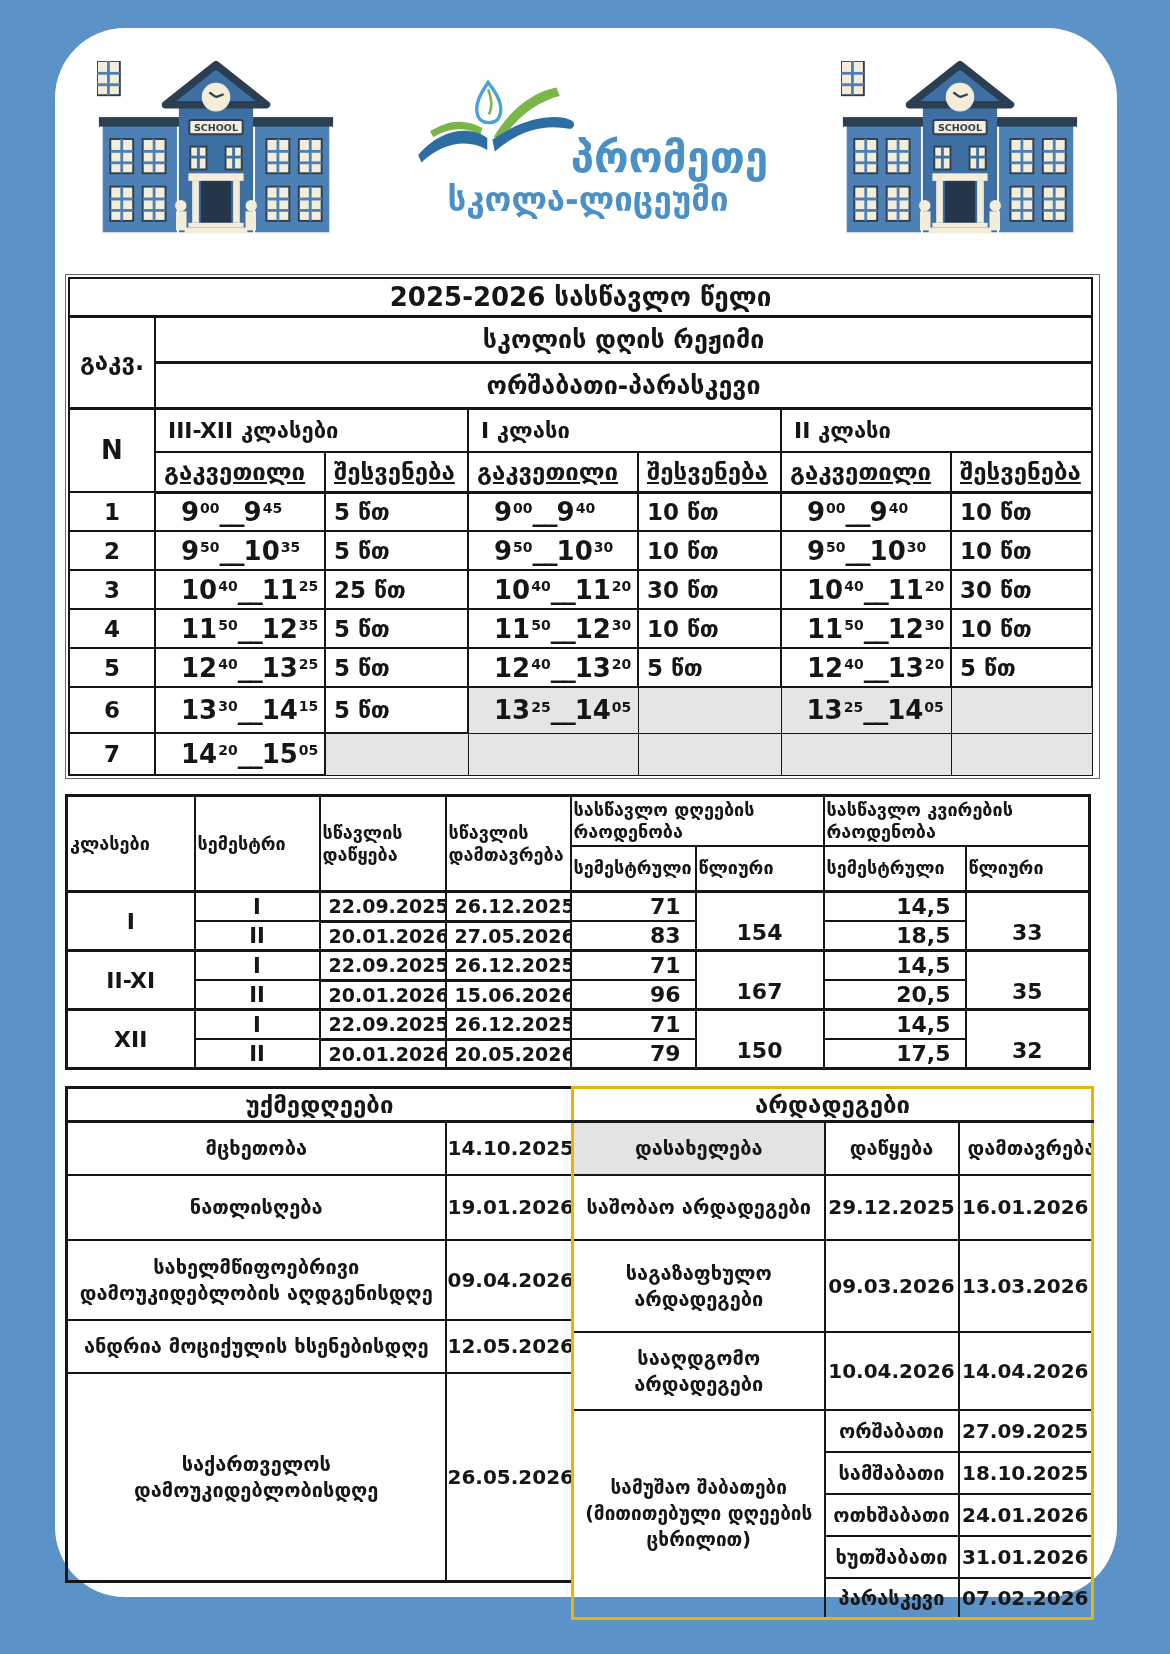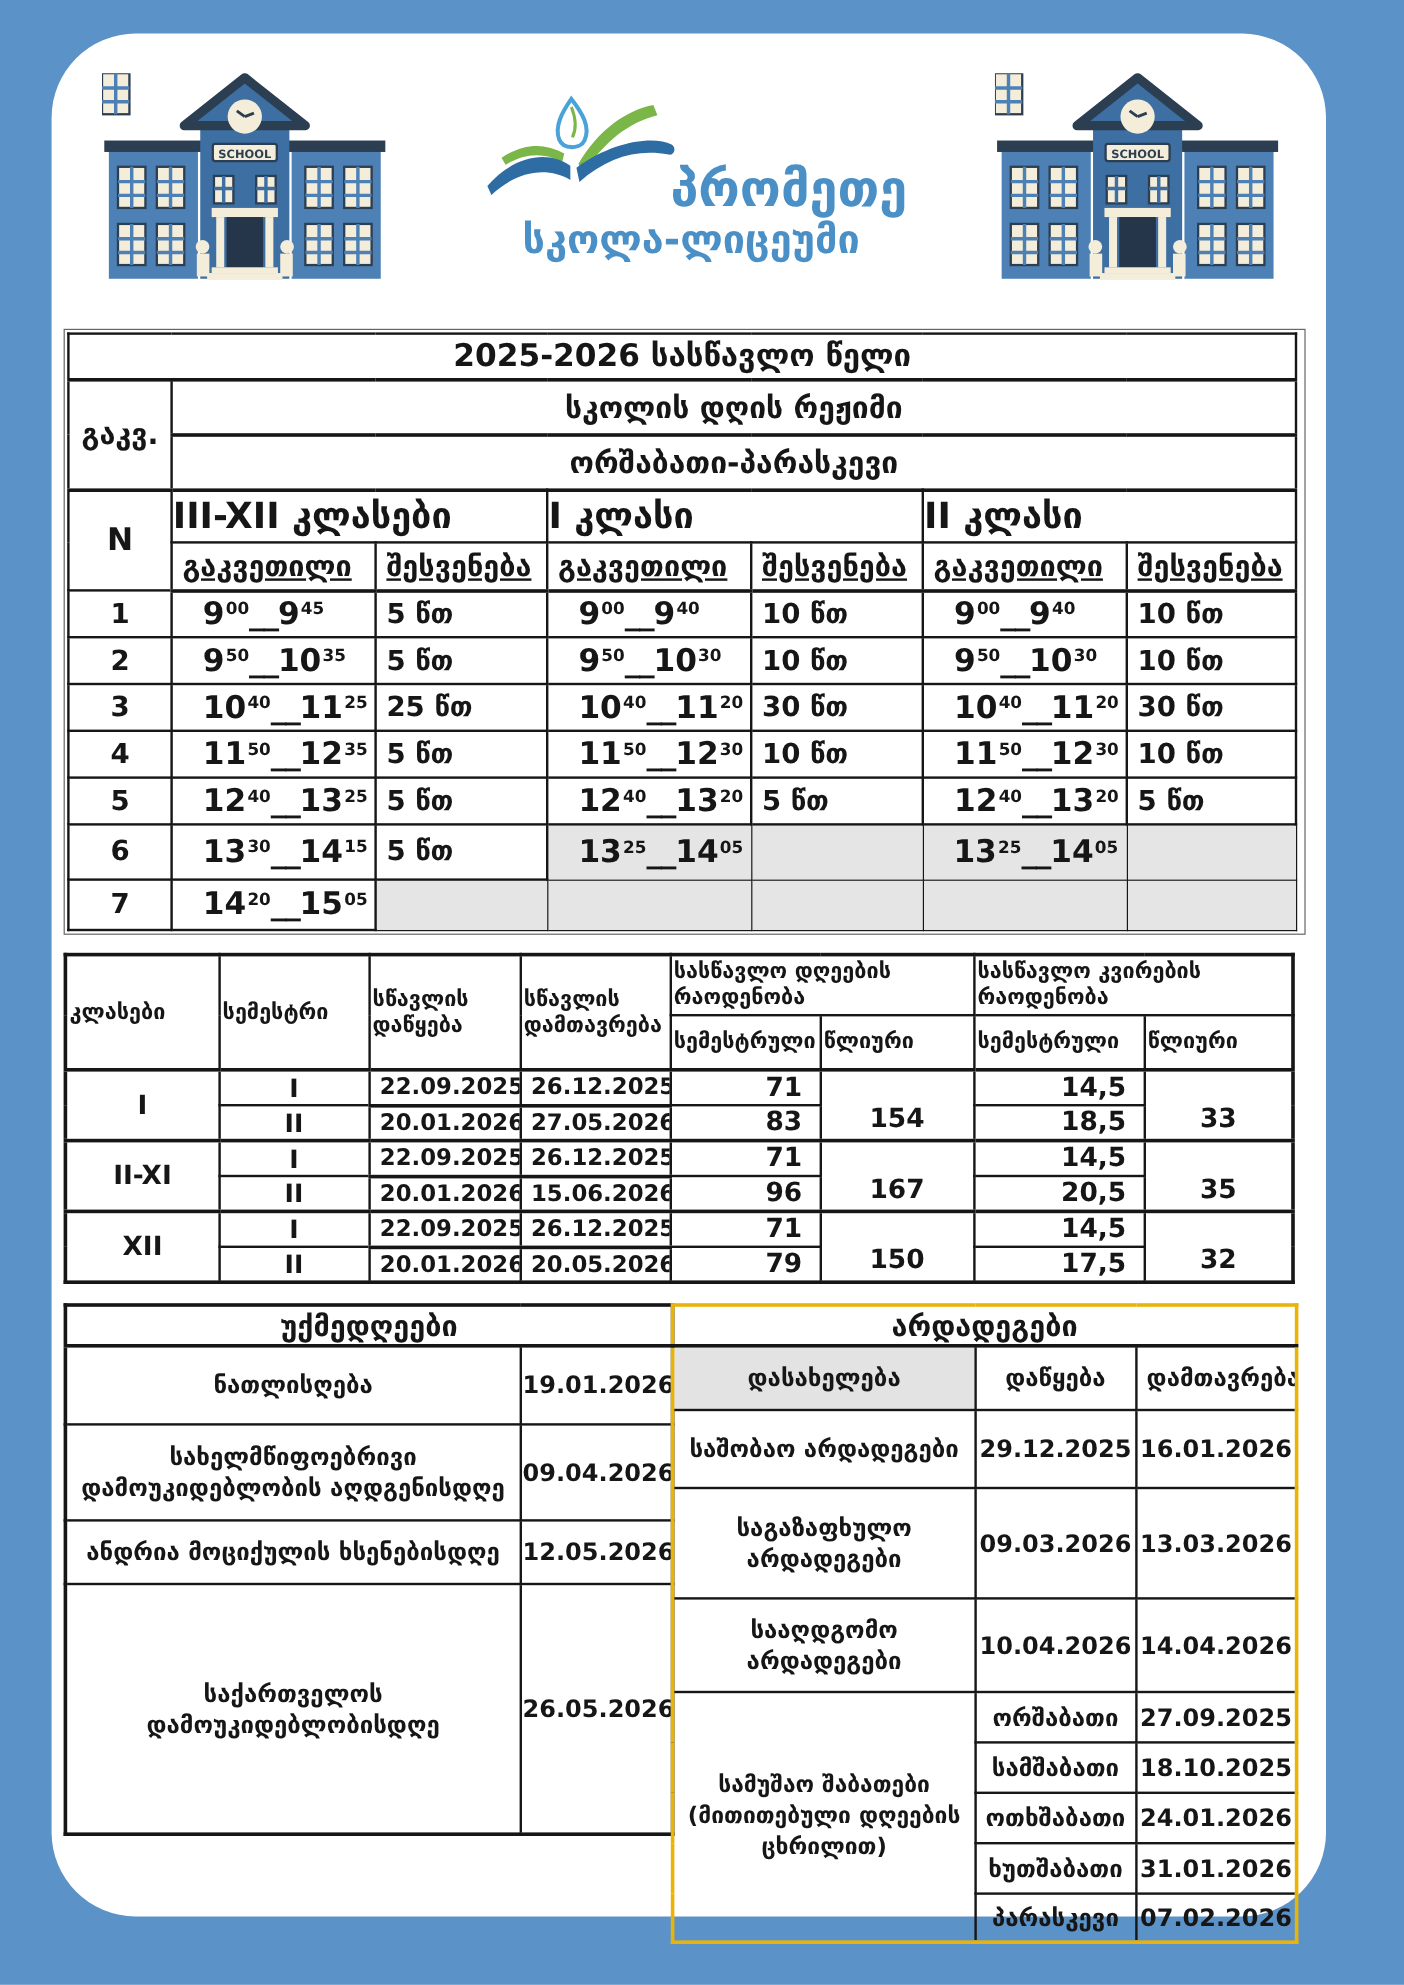--- a/index.html
+++ b/index.html
@@ -5,21 +5,21 @@
   html,body{margin:0;padding:0;}
   body{
     width:1170px;height:1654px;
     background:#5b92c8;
     font-family:"DejaVu Sans","Liberation Sans",sans-serif;
     color:#161616;
     position:relative;
     overflow:hidden;
   }
   .card{
-    position:absolute;left:43px;top:28px;
+    position:absolute;left:55px;top:28px;
     width:1062px;height:1569px;
     background:#ffffff;border-radius:70px;
   }
   
   .header{
     display:flex;justify-content:space-between;align-items:flex-start;
     padding:32px 38px 0 42px;height:200px;box-sizing:border-box;
   }
   .school-svg{width:238px;height:178px;flex:0 0 auto;}
   .logo{width:360px;margin-top:8px;text-align:center;}
@@ -39,21 +39,21 @@
   }
   .t1{width:1023px;}
   .t1 td,.t1 th{border:2.5px solid #161616;}
   .t1 .title{
     font-size:26px;font-weight:bold;text-align:center;height:38px;
     border-bottom:3.5px solid #161616;
   }
   .t1 .mid{font-size:25px;font-weight:bold;text-align:center;}
   .t1 .corner{font-size:24px;font-weight:bold;text-align:center;}
   .t1 .ncol{font-size:26px;font-weight:bold;text-align:center;}
-  .t1 .ghead{font-size:30px;font-weight:bold;text-align:left;padding-left:0;}
+  .t1 .ghead{font-size:22px;font-weight:bold;text-align:left;padding-left:12px;}
   .t1 .subhead{font-size:24px;font-weight:bold;text-align:left;padding-left:8px;height:40px;border-bottom:3.5px solid #161616;text-decoration:underline;}
   .t1 .n{font-size:23px;font-weight:bold;text-align:center;}
   .t1 .time{font-size:26px;font-weight:bold;text-align:left;padding-left:25px;white-space:nowrap;}
   .t1 .time sup{font-size:14px;font-weight:bold;position:relative;top:2px;margin-left:1px;}
   .t1 .time .cnx{font-weight:bold;letter-spacing:-1px;}
   .t1 .brk{font-size:23px;font-weight:bold;text-align:left;padding-left:8px;}
   .t1 .hl{background:#e5e5e5;border-width:1.5px;}
   .t1 .hrow td{height:44px;}
   .t1 .regimerow td{height:46px;border-bottom:3.5px solid #161616;}
   .t1 .dayrow td{height:46px;border-bottom:3.5px solid #161616;}
@@ -355,20 +355,24 @@
 
     <table class="t3l">
       <colgroup>
           <col style="width:379px">
           <col style="width:127px">
         </colgroup>
       <tbody>
           <tr>
             <th colspan="2">უქმედღეები</th>
           </tr>
+      <tr style="height:53px">
+        <td class="name">მცხეთობა</td>
+        <td class="date">14.10.2025</td>
+      </tr>
       <tr style="height:65px">
         <td class="name">ნათლისღება</td>
         <td class="date">19.01.2026</td>
       </tr>
       <tr style="height:80px">
         <td class="name">სახელმწიფოებრივი დამოუკიდებლობის აღდგენისდღე</td>
         <td class="date">09.04.2026</td>
       </tr>
       <tr style="height:53px">
         <td class="name">ანდრია მოციქულის ხსენებისდღე</td>

